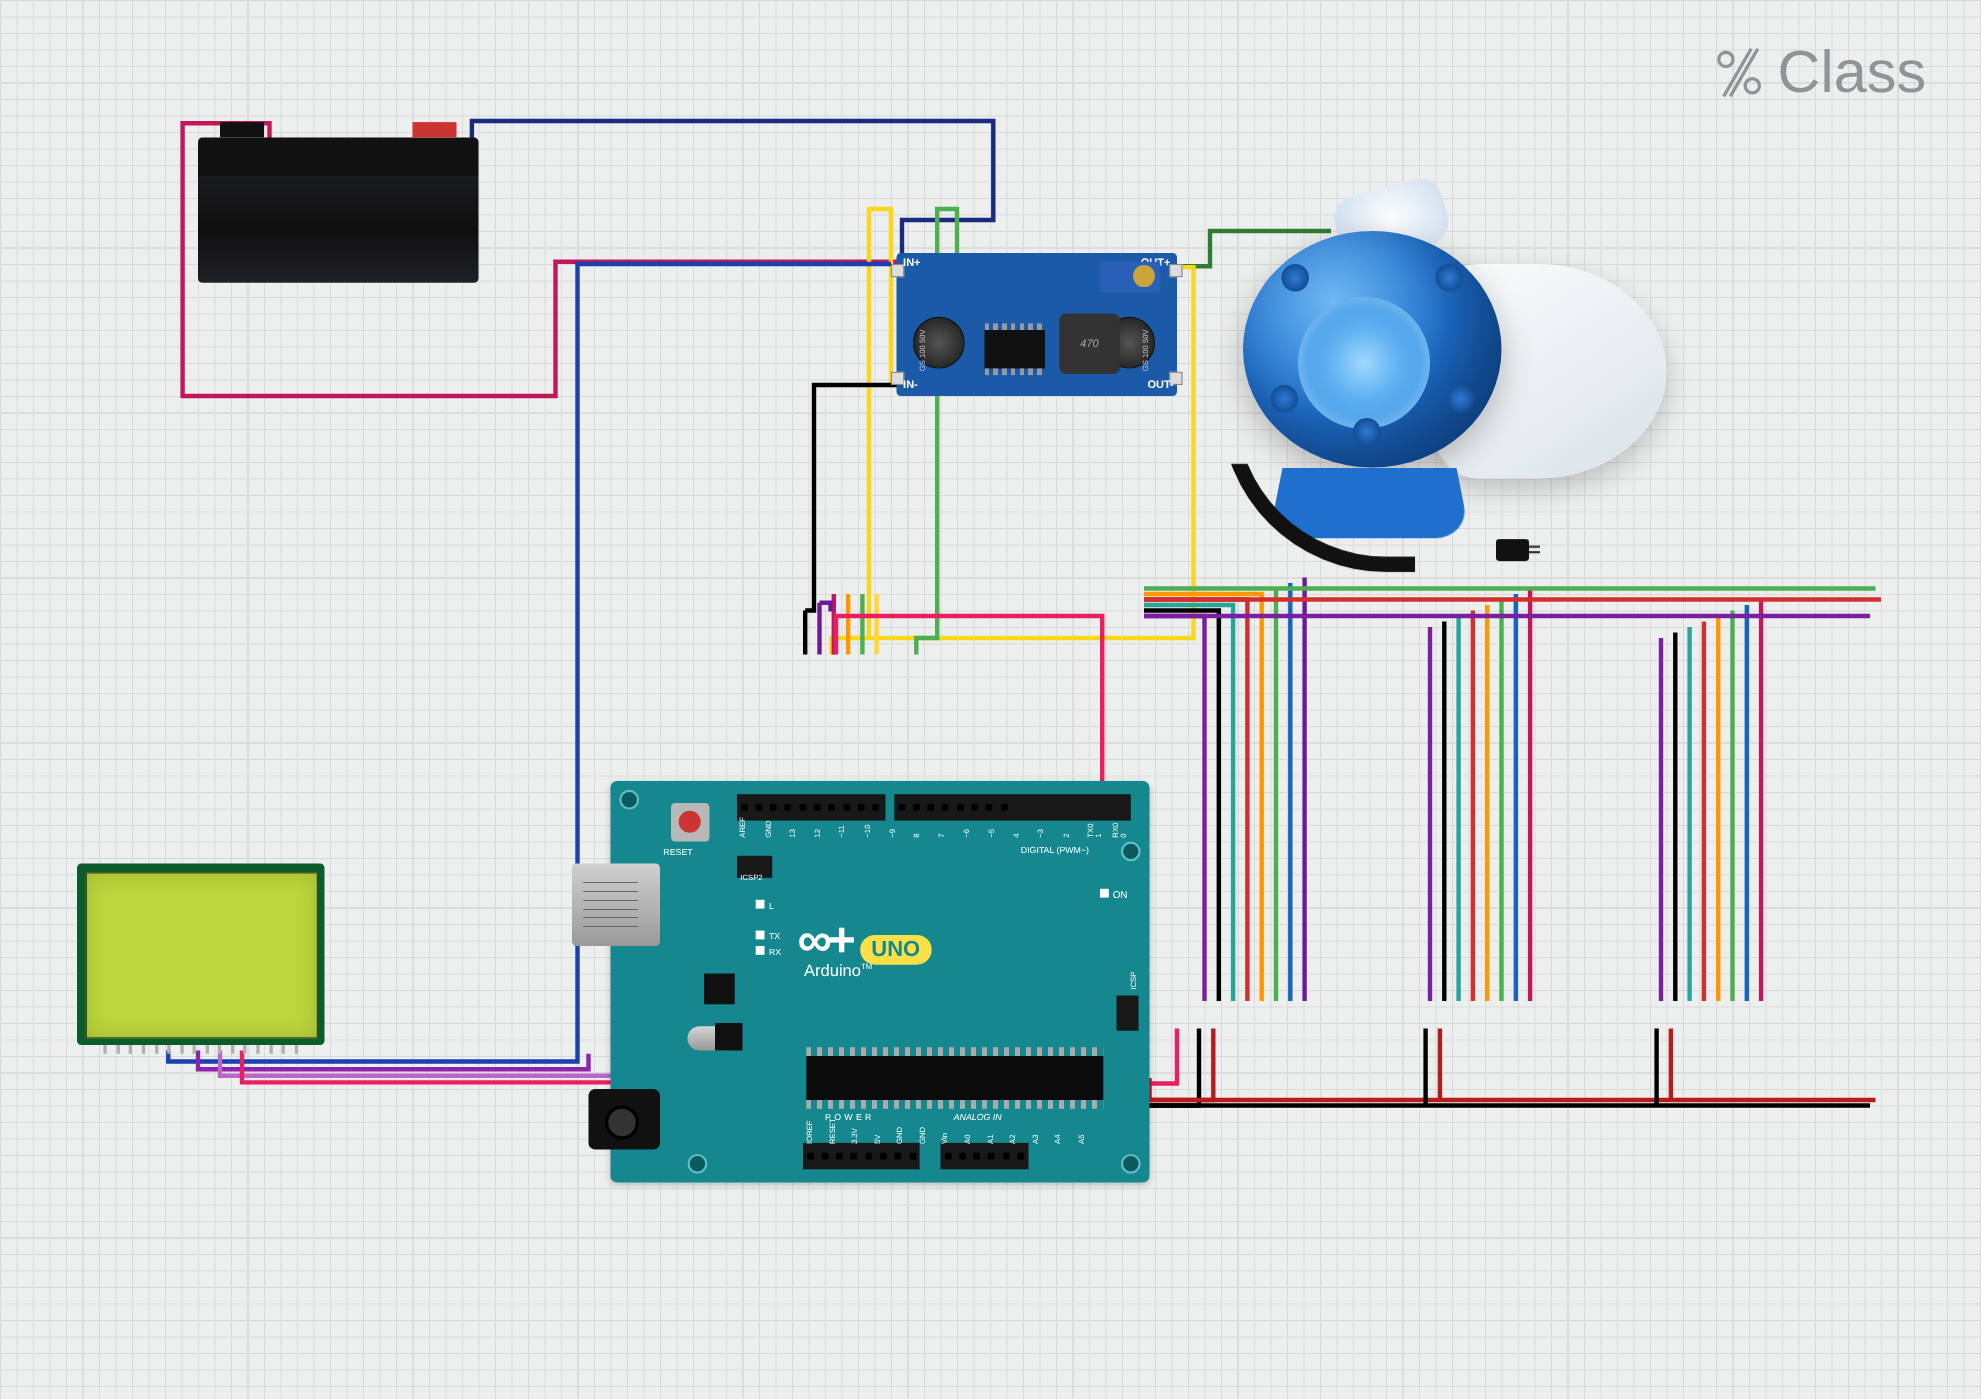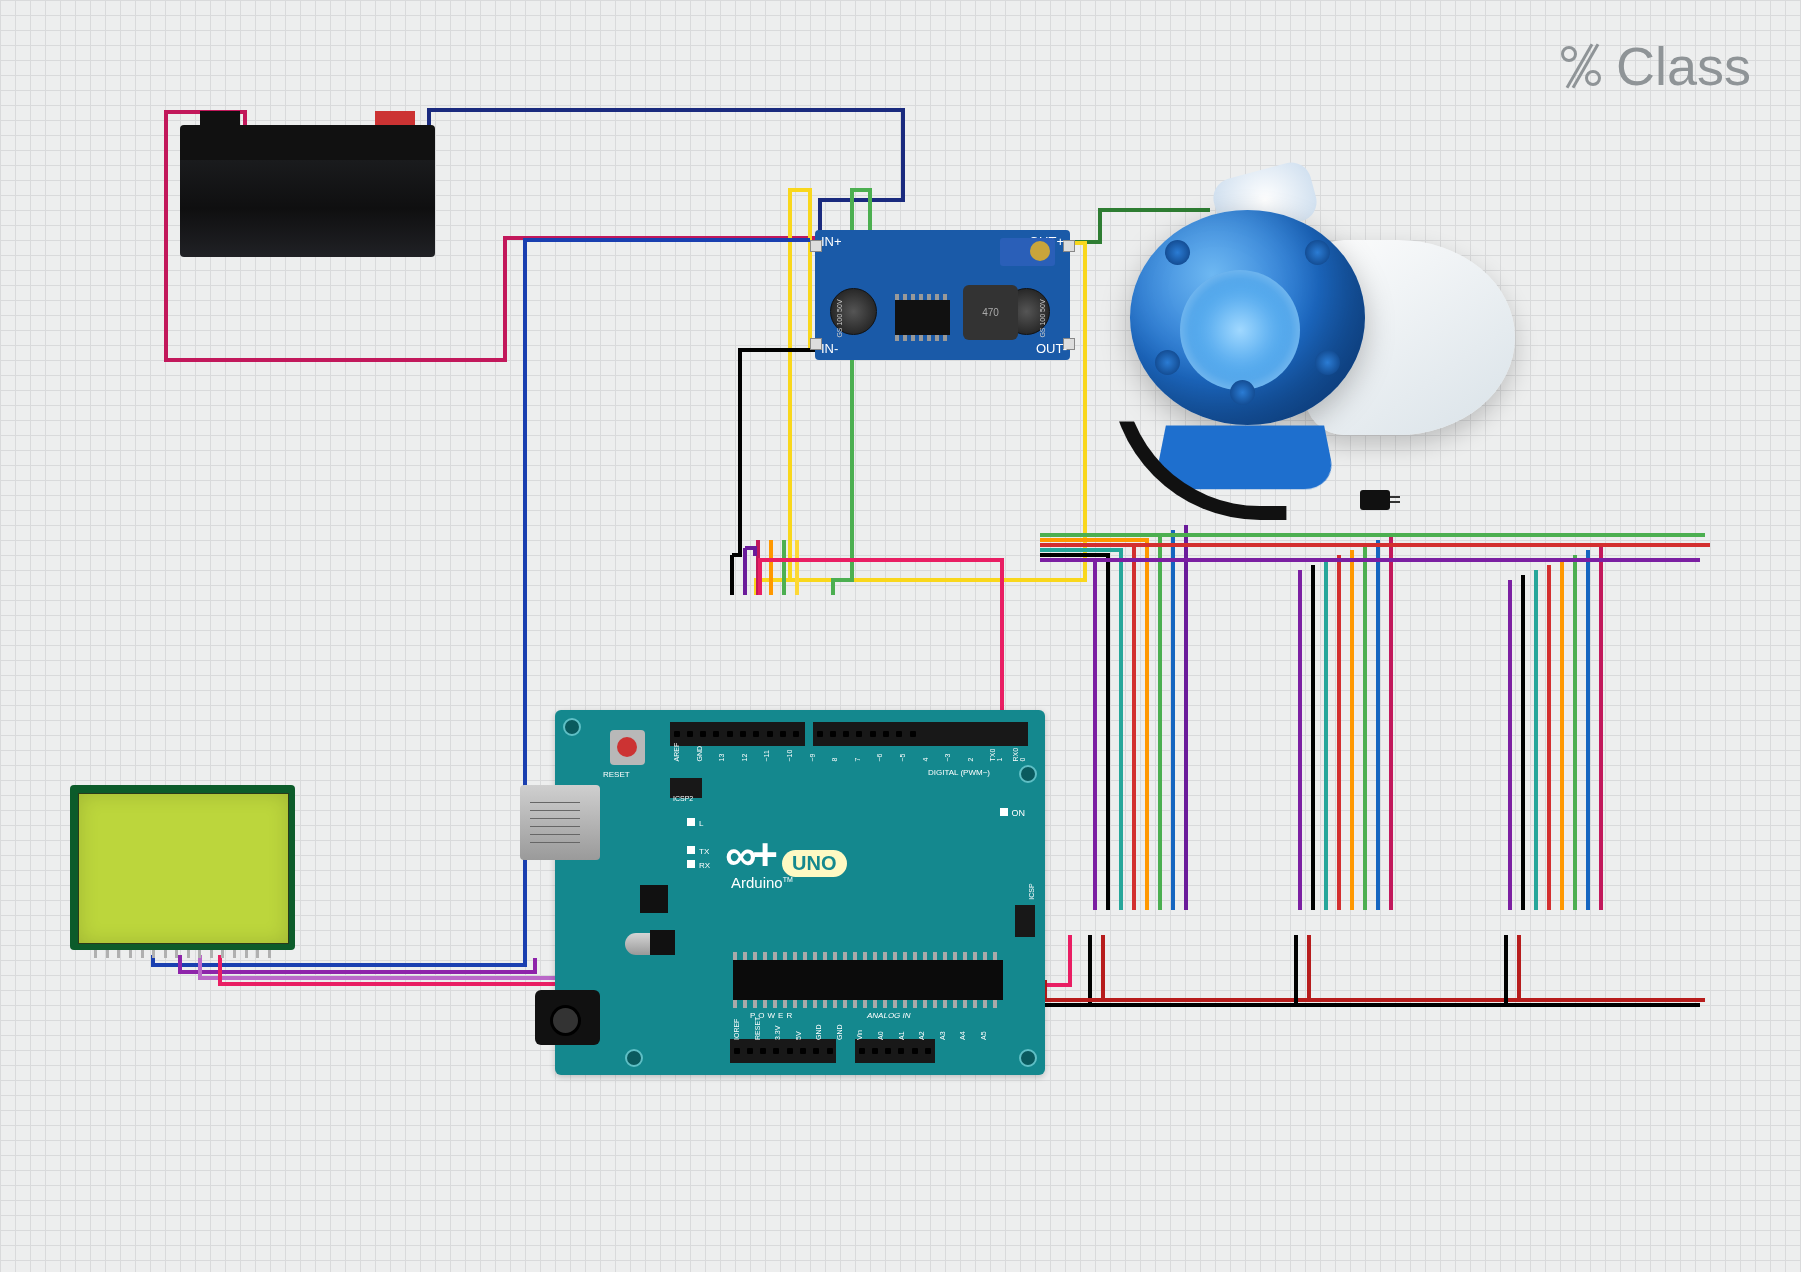--- a/index.html
+++ b/index.html
@@ -149,35 +149,35 @@
   }
   .buck .cap1{left:15px;bottom:25px;}
   .buck .cap2{right:20px;bottom:25px;}
   .buck .cap-label{position:absolute;width:45px;font-size:7px;color:#ccc;text-align:center;transform:rotate(-90deg);}
   .buck .cap-label1{left:2px;bottom:38px;}
   .buck .cap-label2{right:5px;bottom:38px;}
   .buck .inductor{
     position:absolute;left:148px;bottom:20px;width:55px;height:55px;
     background:#333;border-radius:6px;
     display:flex;align-items:center;justify-content:center;
-    color:#aaa;font-size:10px;
+    color:#aaa;font-size:10px;font-style:italic;
   }
   .buck .chip{
     position:absolute;left:80px;bottom:25px;width:55px;height:35px;
     background:#111;
     display:flex;align-items:center;justify-content:center;
   }
   .buck .chip::before,.buck .chip::after{content:'';position:absolute;left:0;right:0;height:6px;background:repeating-linear-gradient(90deg,#999 0 4px,transparent 4px 8px);}
   .buck .chip::before{top:-6px;}.buck .chip::after{bottom:-6px;}
   .buck .pot{
     position:absolute;right:15px;top:8px;width:55px;height:28px;
     background:#2a5fb8;border-radius:3px;
   }
   .buck .pot::after{content:'';position:absolute;right:5px;top:3px;width:20px;height:20px;border-radius:50%;background:#c9a53b;}
-  .buck .label{position:absolute;font-size:13px;color:#fff;}
+  .buck .label{position:absolute;font-size:10px;color:#fff;font-weight:bold;}
   .buck .in-plus{left:6px;top:4px;}
   .buck .in-minus{left:6px;bottom:4px;}
   .buck .out-plus{right:6px;top:4px;}
   .buck .out-minus{right:3px;bottom:4px;margin-top:36px;}
   .buck .pad{position:absolute;width:10px;height:10px;background:#ddd;border:1px solid #888;}
   .buck .p1{left:-5px;top:10px;}.buck .p2{left:-5px;bottom:10px;}
   .buck .p3{right:-5px;top:10px;}.buck .p4{right:-5px;bottom:10px;}
 
   
   .siren {
@@ -266,21 +266,21 @@
     position:absolute;left:178px;bottom:75px;width:270px;height:40px;background:#0b0b0b;
   }
   .arduino .big-chip::before,.arduino .big-chip::after{content:'';position:absolute;left:0;right:0;height:8px;background:repeating-linear-gradient(90deg,#aaa 0 4px,transparent 4px 10px);}
   .arduino .big-chip::before{top:-8px;}.arduino .big-chip::after{bottom:-8px;}
   .arduino .crystal{position:absolute;left:70px;bottom:120px;width:45px;height:22px;background:linear-gradient(#d5d5d5,#999);border-radius:11px;}
   .arduino .brand{
     position:absolute;left:170px;top:120px;color:#fff;font-size:15px;
   }
   .arduino .brand .inf{font-size:44px;font-weight:bold;letter-spacing:-4px;}
   .arduino .brand .uno{
-    display:inline-block;background:#fef9c3;color:#14888e;font-weight:bold;
+    display:inline-block;background:#fde047;color:#14888e;font-weight:bold;
     padding:2px 10px;border-radius:14px;font-size:20px;margin-left:8px;
   }
   .arduino .brand .ard{font-size:15px;margin-top:-6px;margin-left:6px;}
   .arduino .tm{font-size:7px;}
   .arduino .pinlabels{position:absolute;font-size:7px;color:#fff;display:flex;}
   .arduino .pl-top{left:118px;top:38px;width:352px;justify-content:space-between;}
   .arduino .pl-top span{transform:rotate(-90deg);display:inline-block;width:13px;text-align:left;}
   .arduino .pl-bot{left:175px;bottom:38px;width:260px;justify-content:space-between;}
   .arduino .pl-bot span{transform:rotate(-90deg);display:inline-block;width:13px;}
   .arduino .digital-lbl{position:absolute;right:55px;top:58px;font-size:8px;color:#fff;}

